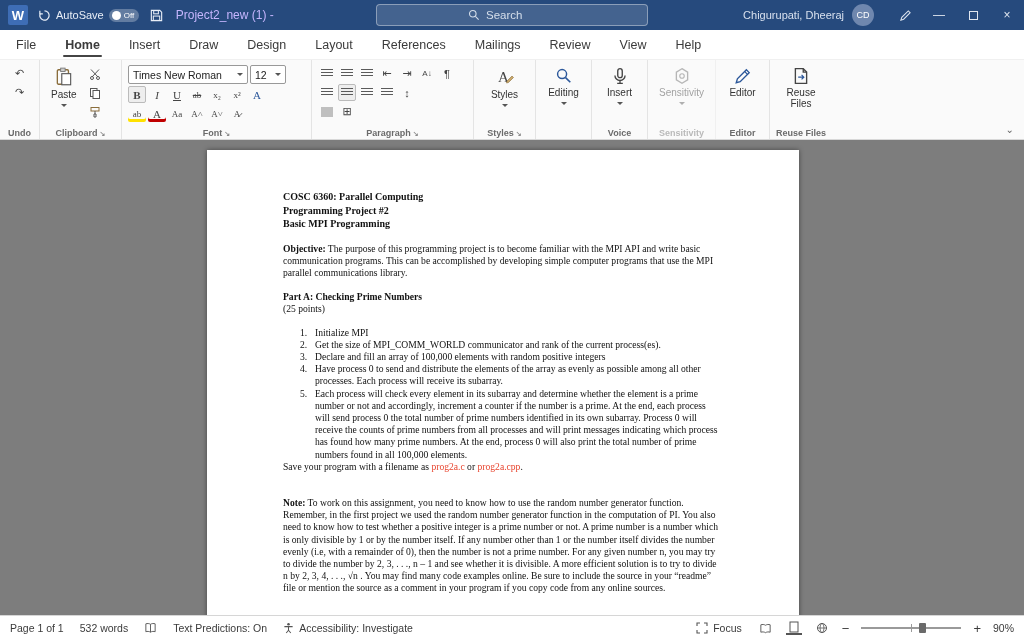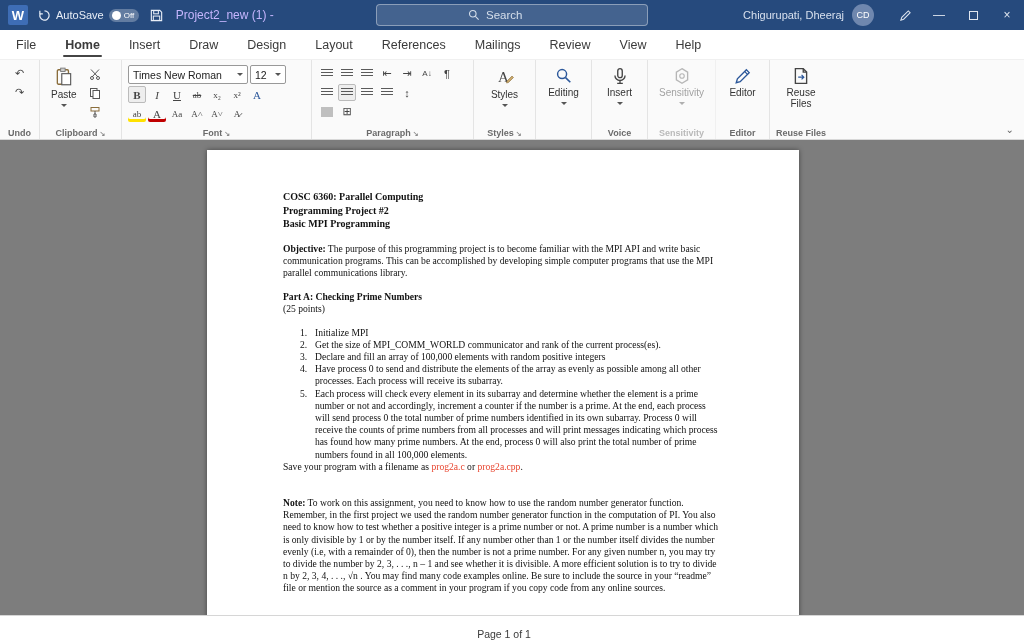--- a/index.html
+++ b/index.html
@@ -64,21 +64,21 @@
   .doc-title{font-size:10px;line-height:13.5px;font-weight:bold;}
   .para{margin-top:12px;}
   .bold{font-weight:bold;}
   .red{color:var(--filename-red);}
   .li{display:flex;}
   .li .num{width:15px;margin-left:17px;flex-shrink:0;}
   .li .txt{flex:1;}
   .gap2{height:24px;}
 
   
-  .statusbar{position:absolute;left:0;bottom:0;width:1024px;height:20px;background:#fff;border-top:1px solid #d6d6d6;display:flex;align-items:center;font-size:10.5px;color:#3b3b3b;padding:12px 10px;flex-direction:column;}
+  .statusbar{position:absolute;left:0;bottom:0;width:1024px;height:20px;background:#fff;border-top:1px solid #d6d6d6;display:flex;align-items:center;font-size:10.5px;color:#3b3b3b;padding:12px 10px;}
   .sb-item{margin-right:16px;display:flex;align-items:center;gap:5px;white-space:nowrap;}
   .sb-right{margin-left:auto;display:flex;align-items:center;gap:12px;}
   .viewbtn{width:16px;height:14px;display:flex;align-items:center;justify-content:center;}
   .zoom-track{width:100px;height:2px;background:#9a9a9a;position:relative;}
   .zoom-tick{position:absolute;left:50%;top:-3px;width:1px;height:8px;background:#9a9a9a;}
   .zoom-thumb{position:absolute;left:58%;top:-4px;width:7px;height:10px;background:#6a6a6a;border-radius:1px;}
   svg{display:block;}
 </style>
 </head>
 <body>

